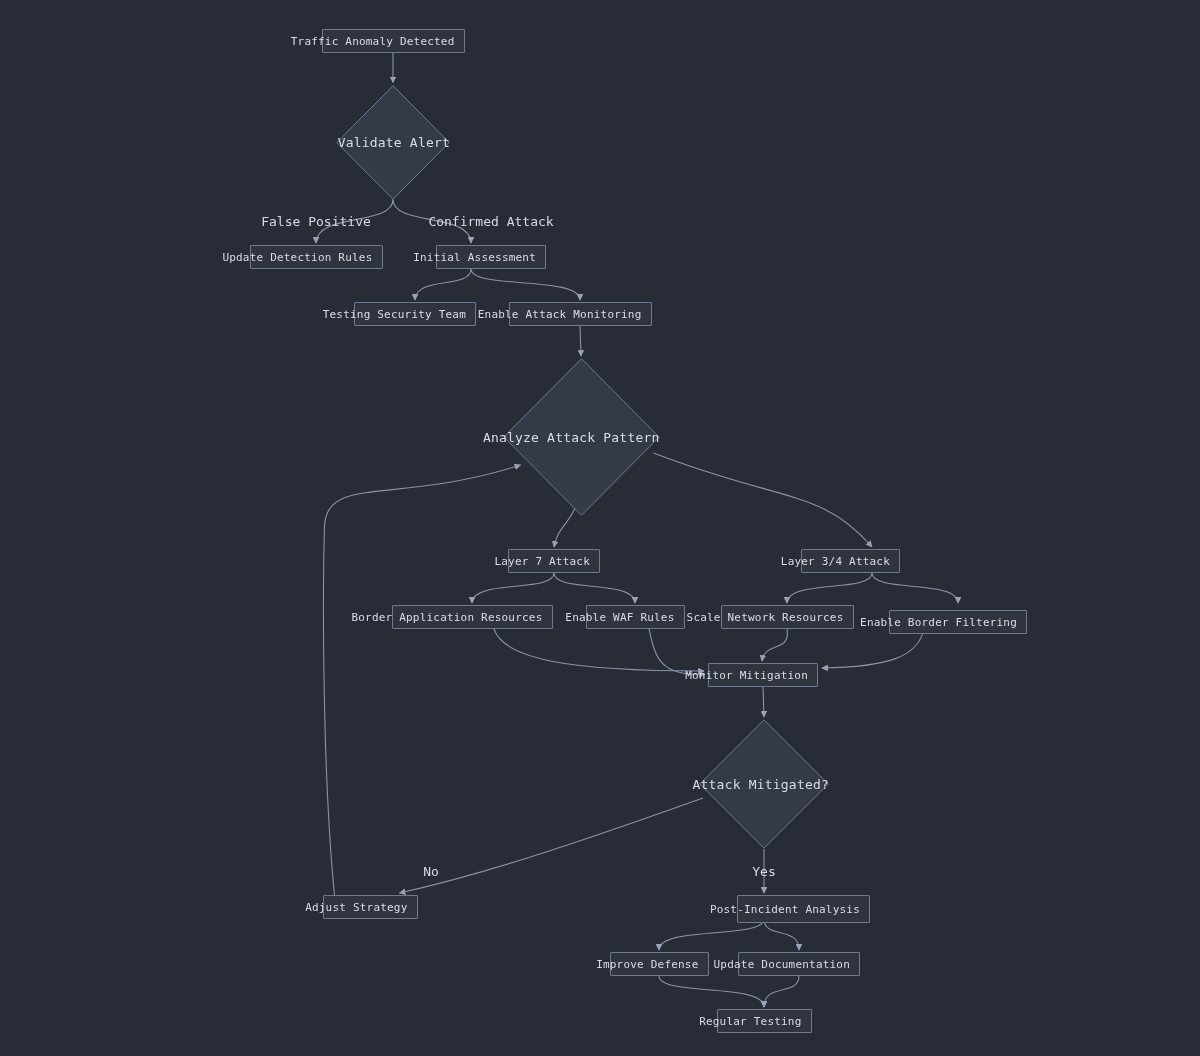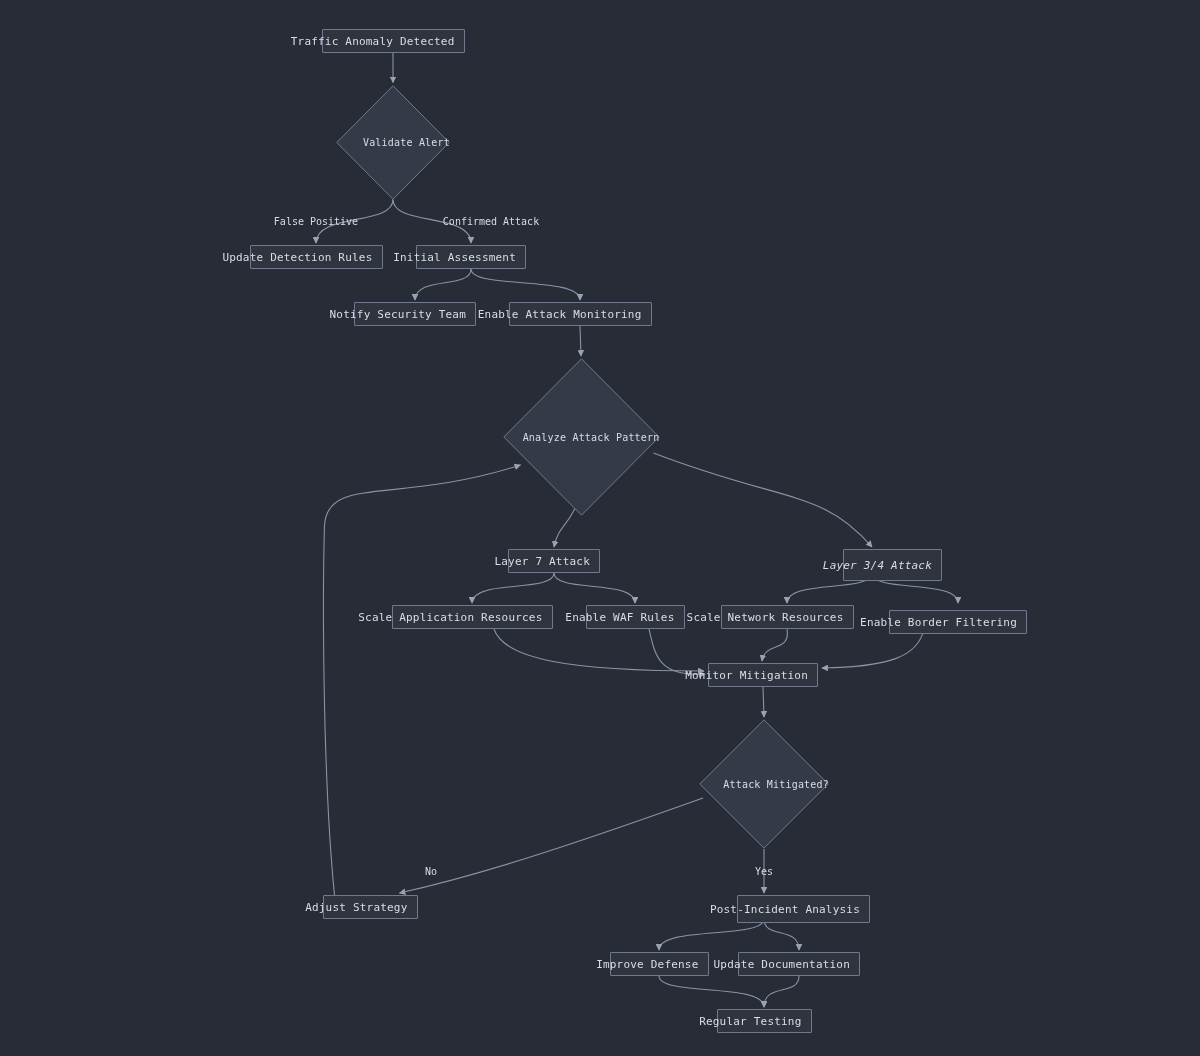--- a/index.html
+++ b/index.html
@@ -53,27 +53,27 @@
     position: absolute;
     top: 0;
     left: 0;
     width: 100%;
     height: 100%;
   }
   .decision-label {
     position: relative;
     z-index: 2;
     color: #d9dde6;
-    font-size: 10px;
+    font-size: 13px;
     white-space: nowrap;
   }
   .edge-label {
     position: absolute;
     color: #d7dbe4;
-    font-size: 10px;
+    font-size: 13px;
     white-space: nowrap;
     background: transparent;
   }
 </style>
 </head>
 <body>
 
 <div id="flow-root">
   <svg id="edge-layer" viewBox="0 0 1200 1056" width="1200" height="1056" xmlns="http://www.w3.org/2000/svg">
     <defs>
@@ -114,43 +114,43 @@
       </div>
       <div class="node decision" style="left: 336px; top: 84.5px; width: 114px; height: 115px;">
         <svg class="diamond-shape" viewBox="0 0 114 115">
           <polygon points="57,0.8 113.2,57.5 57,114.2 0.8,57.5" fill="#343a47" stroke="#707a8c" stroke-width="1"></polygon>
         </svg>
         <span class="decision-label">Validate Alert</span>
       </div>
       <div class="node process" style="left: 249.5px; top: 245px; width: 133px; height: 24px;">
         <span>Update Detection Rules</span>
       </div>
-      <div class="node process" style="left: 416px; top: 245px; width: 110px; height: 24px;">
+      <div class="node process" style="left: 436px; top: 245px; width: 110px; height: 24px;">
         <span>Initial Assessment</span>
       </div>
       <div class="node process" style="left: 354px; top: 302px; width: 122px; height: 24px;">
-        <span>Notify Security Team</span>
+        <span>Testing Security Team</span>
       </div>
       <div class="node process" style="left: 508.5px; top: 302px; width: 143px; height: 24px;">
         <span>Enable Attack Monitoring</span>
       </div>
       <div class="node decision" style="left: 502.5px; top: 358px; width: 157px; height: 158px;">
         <svg class="diamond-shape" viewBox="0 0 157 158">
           <polygon points="78.5,0.8 156.2,79 78.5,157.2 0.8,79" fill="#343a47" stroke="#707a8c" stroke-width="1"></polygon>
         </svg>
         <span class="decision-label">Analyze Attack Pattern</span>
       </div>
       <div class="node process" style="left: 508px; top: 549px; width: 92px; height: 24px;">
         <span>Layer 7 Attack</span>
       </div>
-      <div class="node process" style="left: 843px; top: 549px; width: 99px; height: 32px; font-style: italic;">
+      <div class="node process" style="left: 801px; top: 549px; width: 99px; height: 24px;">
         <span>Layer 3/4 Attack</span>
       </div>
       <div class="node process" style="left: 391.5px; top: 605px; width: 161px; height: 24px;">
-        <span>Scale Application Resources</span>
+        <span>Border Application Resources</span>
       </div>
       <div class="node process" style="left: 585.5px; top: 605px; width: 99px; height: 24px;">
         <span>Enable WAF Rules</span>
       </div>
       <div class="node process" style="left: 720.5px; top: 605px; width: 133px; height: 24px;">
         <span>Scale Network Resources</span>
       </div>
       <div class="node process" style="left: 889px; top: 610px; width: 138px; height: 24px;">
         <span>Enable Border Filtering</span>
       </div>

